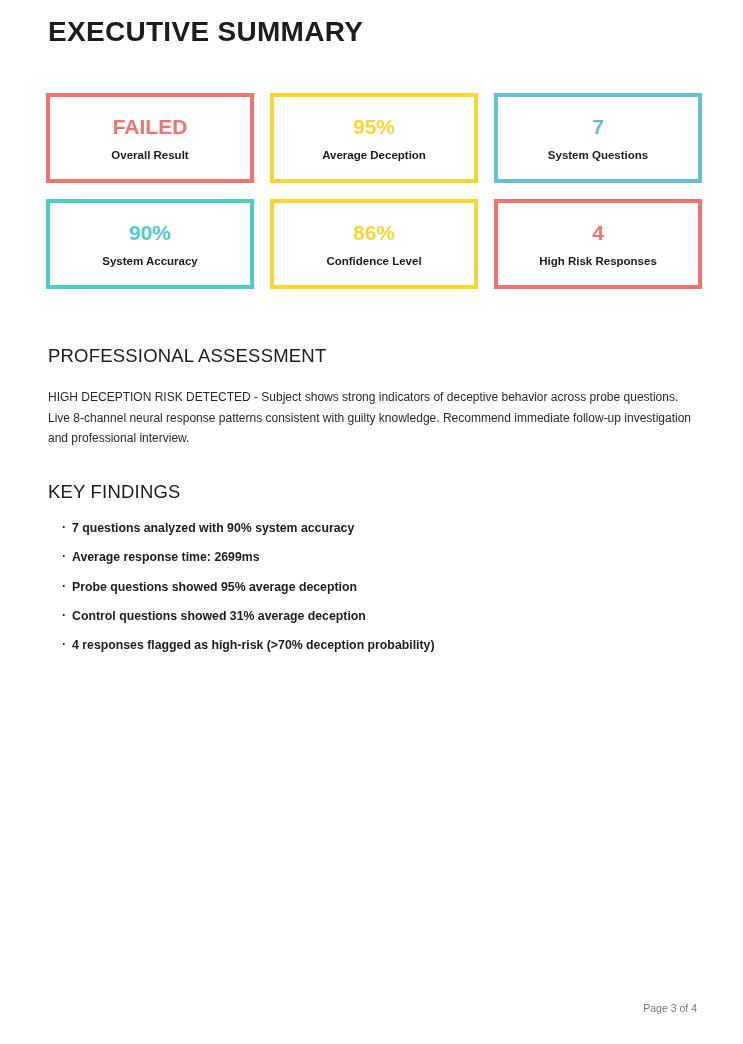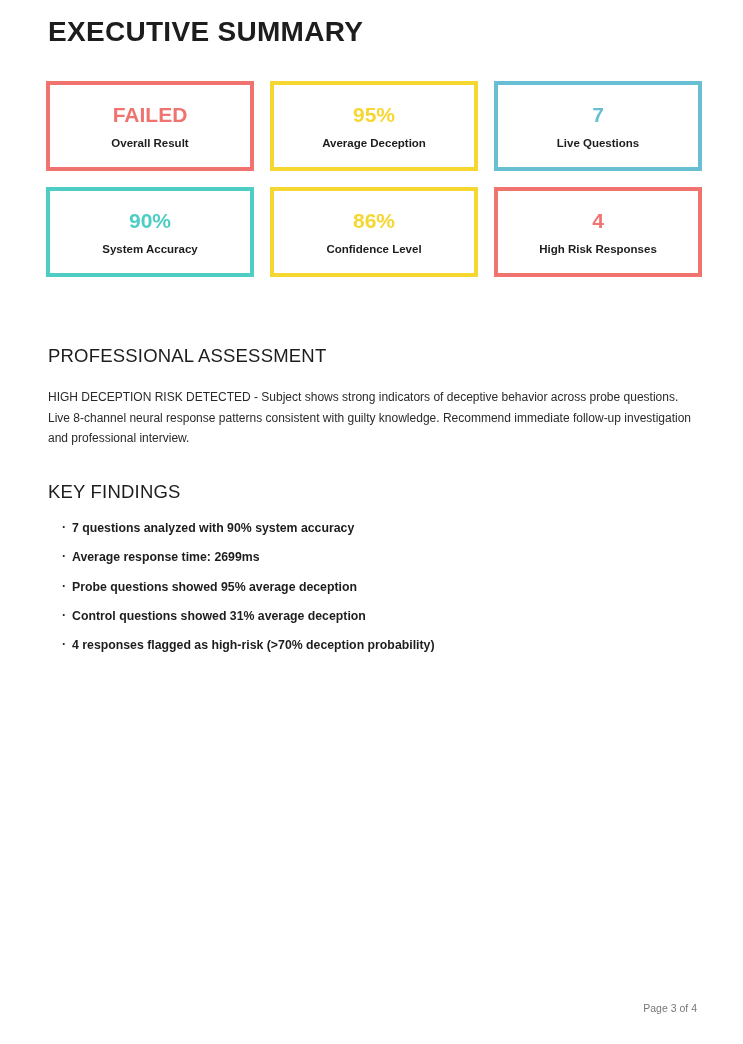--- a/index.html
+++ b/index.html
@@ -25,21 +25,21 @@
     left: 48px;
     top: 16px;
     font-size: 28px;
     font-weight: bold;
     letter-spacing: 0.3px;
     color: #1d1d1d;
   }
   .cards {
     position: absolute;
     left: 46px;
-    top: 81px;
+    top: 93px;
     width: 652px;
     display: grid;
     grid-template-columns: repeat(3, 208px);
     grid-auto-rows: 90px;
     column-gap: 12px;
     row-gap: 18px;
     gap: 16px;
   }
   .card {
     border: 4px solid #cccccc;
@@ -125,21 +125,21 @@
     <div class="card" style="border-color: rgb(241, 115, 111);">
       <div class="card-value" style="color: rgb(241, 115, 111);">FAILED</div>
       <div class="card-label">Overall Result</div>
     </div>
     <div class="card" style="border-color: rgb(246, 215, 50); text-align: center;">
       <div class="card-value" style="color: rgb(246, 215, 50);">95%</div>
       <div class="card-label">Average Deception</div>
     </div>
     <div class="card" style="border-color: rgb(104, 191, 212);">
       <div class="card-value" style="color: rgb(104, 191, 212);">7</div>
-      <div class="card-label">Live Questions</div>
+      <div class="card-label">System Questions</div>
     </div>
     <div class="card" style="border-color: rgb(78, 205, 196);">
       <div class="card-value" style="color: rgb(78, 205, 196);">90%</div>
       <div class="card-label">System Accuracy</div>
     </div>
     <div class="card" style="border-color: rgb(246, 215, 50);">
       <div class="card-value" style="color: rgb(246, 215, 50);">86%</div>
       <div class="card-label">Confidence Level</div>
     </div>
     <div class="card" style="border-color: rgb(241, 115, 111);">

